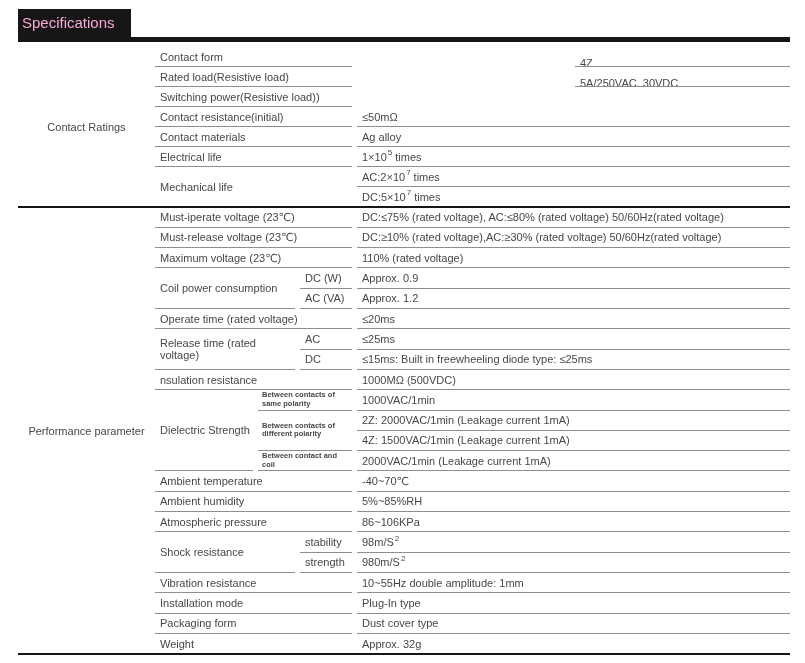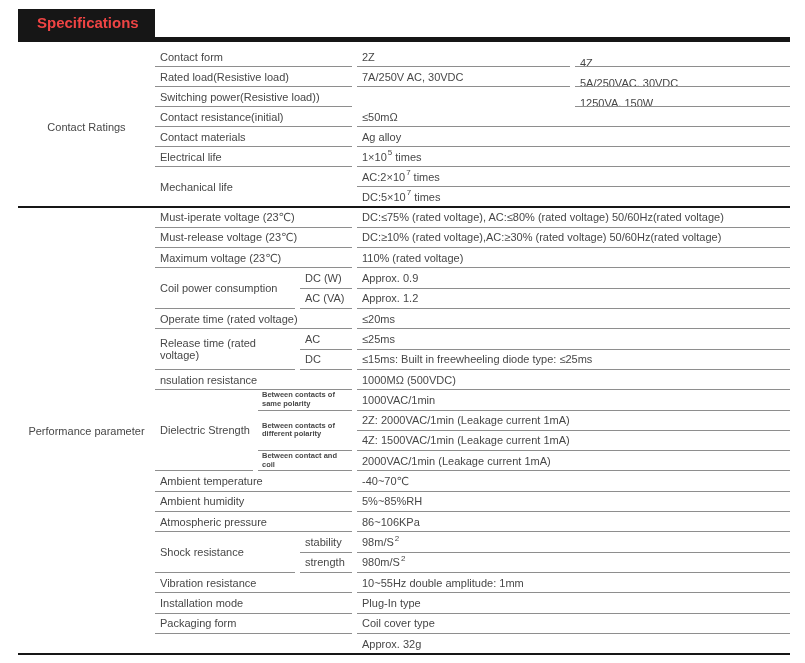--- a/index.html
+++ b/index.html
@@ -6,24 +6,23 @@
   html,body { width:805px; height:663px; }
   body {
     background:#ffffff;
     font-family:"Liberation Sans","DejaVu Sans",sans-serif;
     position:relative;
     overflow:hidden;
     color:#474747;
   }
   .spec-badge {
     position:absolute; left:18px; top:9px;
-    background:#161616; color:#ef4444;
+    background:#161616; color:#f9a8d4;
     font-size:15px; line-height:15px;
-    padding:6px 16px 7px 19px;
-    font-weight:bold;
+    padding:6px 16px 7px 4px;
   }
   .header-bar {
     position:absolute; left:18px; top:37px;
     width:772px; height:5px; background:#161616;
   }
   .spec-table {
     position:absolute; left:18px; top:47px; width:772px;
     display:grid;
     grid-template-columns:137px 103px 42px 57px 218px 215px;
     grid-template-rows:repeat(8,20.05px) repeat(22,20.32px);
@@ -61,29 +60,26 @@
 
 <div class="spec-badge">Specifications</div>
 <div class="header-bar"></div>
 
 <div class="spec-table">
 
   <div class="cell grp" style="grid-row:1/9">Contact Ratings</div>
   <div class="cell grp" style="grid-row:9/31">Performance parameter</div>
 
   <div class="cell c2-4 gap" style="grid-row:1">Contact form</div>
-  <div class="cell c5 gap" style="grid-row:1">2Z</div>
   <div class="cell c6" style="grid-row:1">4Z</div>
 
   <div class="cell c2-4 gap" style="grid-row:2">Rated load(Resistive load)</div>
-  <div class="cell c5 gap" style="grid-row:2">7A/250V AC, 30VDC</div>
   <div class="cell c6" style="grid-row:2">5A/250VAC, 30VDC</div>
 
   <div class="cell c2-4 gap" style="grid-row:3">Switching power(Resistive load))</div>
-  <div class="cell c6" style="grid-row:3">1250VA, 150W</div>
 
   <div class="cell c2-4 gap" style="grid-row:4">Contact resistance(initial)</div>
   <div class="cell c5-6" style="grid-row:4">≤50mΩ</div>
 
   <div class="cell c2-4 gap" style="grid-row:5">Contact materials</div>
   <div class="cell c5-6" style="grid-row:5">Ag alloy</div>
 
   <div class="cell c2-4 gap" style="grid-row:6">Electrical life</div>
   <div class="cell c5-6" style="grid-row:6">
       <span>1×10</span>
@@ -166,20 +162,21 @@
       <span class="sup">2</span>
     </div>
 
   <div class="cell c2-4 gap" style="grid-row:27">Vibration resistance</div>
   <div class="cell c5-6" style="grid-row:27">10~55Hz double amplitude: 1mm</div>
 
   <div class="cell c5-6" style="grid-row:28">Plug-In type</div>
   <div class="cell c2-4 gap" style="grid-row:28">Installation mode</div>
 
   <div class="cell c2-4 gap" style="grid-row:29">Packaging form</div>
-  <div class="cell c5-6" style="grid-row:29">Coil cover type</div>
+  <div class="cell c5-6" style="grid-row:29">Dust cover type</div>
 
+  <div class="cell c2-4 gap" style="grid-row:30">Weight</div>
   <div class="cell c5-6" style="grid-row:30">Approx. 32g</div>
 
 </div>
 
 <div class="divider mid"></div>
 <div class="divider bottom"></div>
 
 </body></html>

